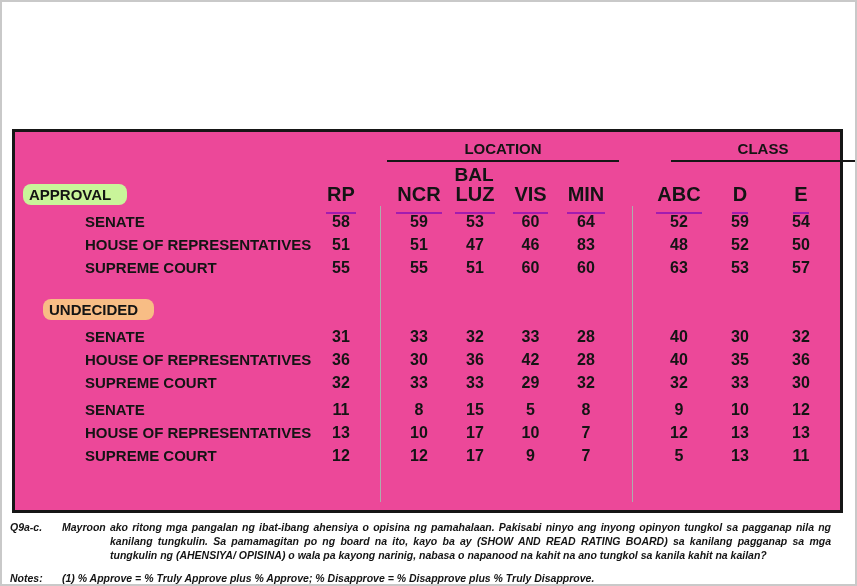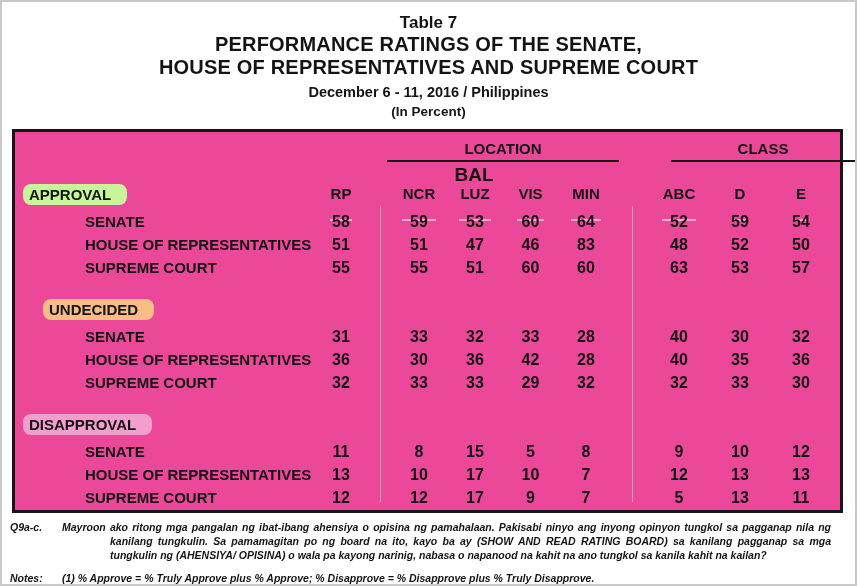--- a/index.html
+++ b/index.html
@@ -41,43 +41,36 @@
     grid-template-columns:290px 56px 22px 56px 56px 55px 56px 36px 58px 64px 58px;
     align-items:center;
   }
   .header-row  { height:24px; }
   .section-row { height:24px; margin-top:18px; }
   .data-group  { margin-top:4px; }
   .data-row    { height:23px; }
   .cell { text-align:center; font-weight:bold; font-size:16px; white-space:nowrap; }
   .label-cell { text-align:left; }
   .hl { display:inline-block; font-size:15px; padding:2px 16px 2px 6px;border-radius:8px; }
-  .colhead span { font-size:15px; border-bottom:2px solid #f9a8d4; padding:0 1px 17px; }
+  .colhead span { font-size:20px; border-bottom:2px solid #a21caf; padding:0 1px 7px; }
   .row-label { text-align:left; padding-left:62px; font-size:15px; overflow:visible; }
 
   
   .footnotes { position:absolute; top:518px; left:8px; right:10px; font-style:italic; font-weight:bold; }
   .fn-row { display:flex; align-items:flex-start; }
   .fn-label { flex:none; width:52px; font-size:10.5px; line-height:14px; }
   .fn-text  { flex:1; font-size:10.5px; line-height:14px; text-align:justify; padding-right:14px; }
   .fn-text.hang { padding-left:48px; text-indent:-48px; }
   .fn-row.notes { margin-top:9px; }
 </style>
 </head>
 <body>
 
 <div class="page">
 
-  <div class="title-block">
-    <div class="table-no">Table 7</div>
-    <div class="title-line">PERFORMANCE RATINGS OF THE SENATE,</div>
-    <div class="title-line">HOUSE OF REPRESENTATIVES AND SUPREME COURT</div>
-    <div class="subtitle">December 6 - 11, 2016 / Philippines</div>
-    <div class="unit">(In Percent)</div>
-  </div>
 
   <div class="frame">
     <div class="group-header loc-header">LOCATION</div>
     <div class="group-header class-header">CLASS</div>
     <div class="bal-label">BAL</div>
     <div class="divider divider-1"></div>
     <div class="divider divider-2"></div>
     <div id="table-body">
         <div class="trow header-row">
           <div class="cell label-cell"><span class="hl" style="background: rgb(201, 245, 154);">APPROVAL</span></div>
@@ -180,33 +173,20 @@
             <div class="cell">33</div>
             <div class="cell">33</div>
             <div class="cell">29</div>
             <div class="cell">32</div>
             <div class="cell"></div>
             <div class="cell">32</div>
             <div class="cell">33</div>
             <div class="cell">30</div>
           </div>
         </div>
-        <div class="trow section-row">
-          <div class="cell label-cell"><span class="hl" style="background: rgb(242, 159, 206);">DISAPPROVAL</span></div>
-          <div class="cell"></div>
-          <div class="cell"></div>
-          <div class="cell"></div>
-          <div class="cell"></div>
-          <div class="cell"></div>
-          <div class="cell"></div>
-          <div class="cell"></div>
-          <div class="cell"></div>
-          <div class="cell"></div>
-          <div class="cell"></div>
-        </div>
         <div class="data-group">
           <div class="trow data-row">
             <div class="cell row-label">SENATE</div>
             <div class="cell">11</div>
             <div class="cell"></div>
             <div class="cell">8</div>
             <div class="cell">15</div>
             <div class="cell">5</div>
             <div class="cell">8</div>
             <div class="cell"></div>

